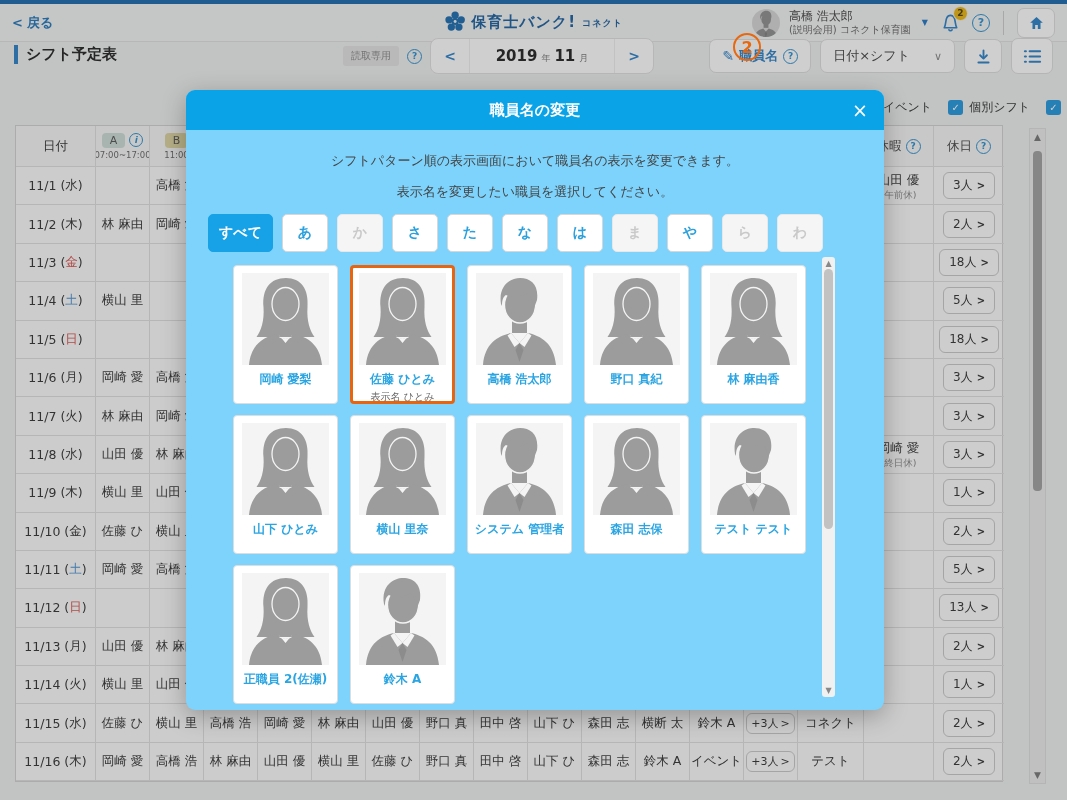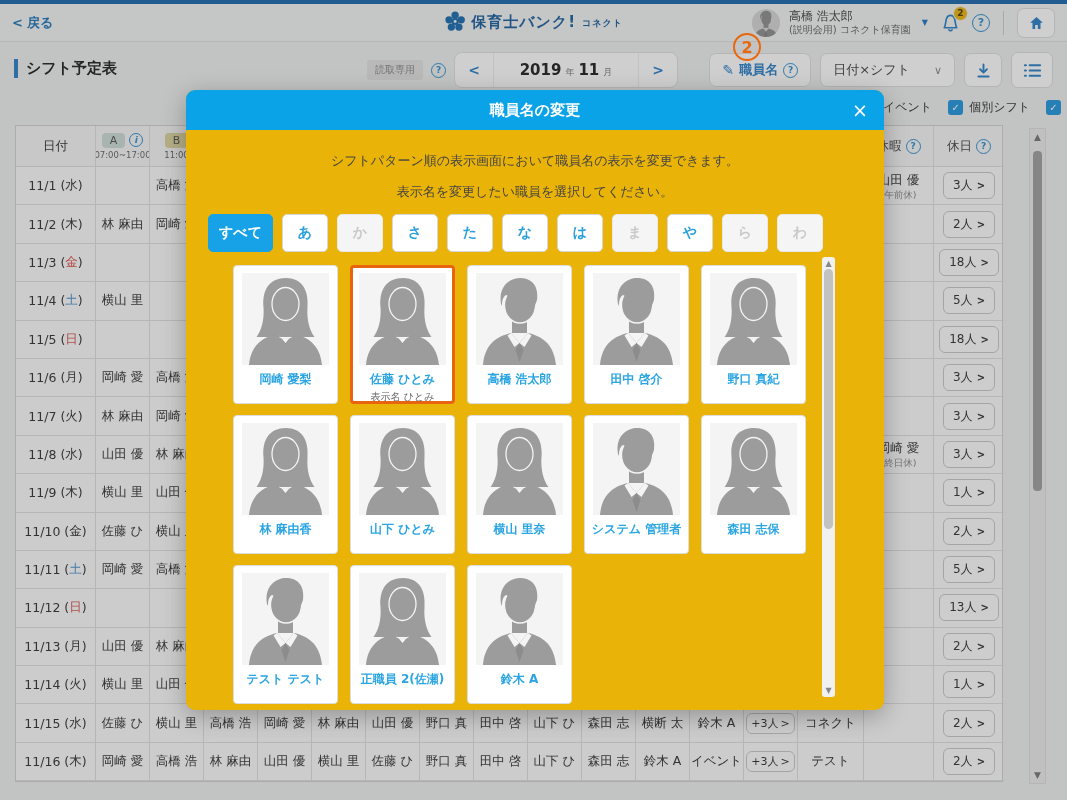--- a/index.html
+++ b/index.html
@@ -21,24 +21,24 @@
   .userorg{font-size:10px;color:#666;}
   .caret{font-size:8px;color:#2277c4;margin:0 2px;}
   .bellwrap{position:relative;width:24px;height:24px;}
   .bellbadge{position:absolute;top:-5px;right:-5px;width:15px;height:15px;border-radius:50%;background:#e9b512;color:#4a3a00;font-size:9px;font-weight:bold;display:flex;align-items:center;justify-content:center;border:1.5px solid #f2f3f3;}
   .helpcircle{width:18px;height:18px;border:1.6px solid #2b8fd0;border-radius:50%;color:#2b8fd0;font-size:11px;font-weight:bold;display:inline-flex;align-items:center;justify-content:center;flex:0 0 auto;}
   .helpcircle.sm{width:15px;height:15px;font-size:9px;}
   .vdivider{width:1px;height:24px;background:#ccc;margin:0 4px;}
   .homebtn{width:38px;height:30px;background:#fff;border:1px solid #ddd;border-radius:7px;display:flex;align-items:center;justify-content:center;}
 
   
-  #toolbar{position:absolute;top:46px;left:0;right:0;height:48px;}
+  #toolbar{position:absolute;top:32px;left:0;right:0;height:48px;}
   .pagetitle{position:absolute;left:14px;top:13px;border-left:4px solid #2b80c8;padding-left:8px;font-size:15px;font-weight:bold;color:#222;}
   .tb-center{position:absolute;left:343px;top:6px;display:flex;align-items:center;gap:8px;height:36px;}
-  .readonly{background:#e2e2e2;color:#888;font-size:10px;padding:3px 8px;border-radius:3px;white-space:nowrap;margin-left:24px;}
+  .readonly{background:#e2e2e2;color:#888;font-size:10px;padding:3px 8px;border-radius:3px;white-space:nowrap;}
   .datebox{display:flex;align-items:stretch;height:36px;background:#fff;border:1px solid #e0e0e0;border-radius:8px;overflow:hidden;}
   .datechev{width:38px;display:flex;align-items:center;justify-content:center;color:#2b80c8;font-weight:bold;font-size:14px;cursor:pointer;}
   .datecenter{width:146px;display:flex;align-items:center;justify-content:center;gap:4px;border-left:1px solid #eee;border-right:1px solid #eee;}
   .dateval{font-size:15px;font-weight:bold;color:#222;}
   .dateunit{font-size:9px;color:#777;padding-top:4px;}
   .tb-right{position:absolute;right:14px;top:6px;display:flex;align-items:center;gap:9px;}
   .tbbtn{height:34px;background:#fff;border:1px solid #ddd;border-radius:7px;display:flex;align-items:center;justify-content:center;padding:0 12px;gap:5px;cursor:pointer;}
   .tbbtn.blue{color:#2b80c8;font-weight:bold;font-size:13px;}
   .tbbtn.plain{color:#444;font-size:13px;gap:20px;}
   .tbbtn.iconic{width:38px;padding:0;}
@@ -79,21 +79,21 @@
   
   #vscroll{position:absolute;left:1029px;top:128px;width:17px;height:656px;background:#ebebeb;border:1px solid #ddd;}
   #vscroll .arr{position:absolute;left:0;width:100%;text-align:center;font-size:9px;color:#777;}
   #vscroll .arr.up{top:3px;} #vscroll .arr.down{bottom:3px;}
   #vscroll .thumb{position:absolute;left:3px;top:22px;width:9px;height:340px;background:#9f9f9f;border-radius:4px;}
 
   
   #dim{position:absolute;inset:0;background:rgba(55,55,55,0.24);z-index:60;}
 
   
-  #modal{position:absolute;left:186px;top:90px;width:698px;height:620px;background:#eab308;border-radius:9px;z-index:100;box-shadow:0 6px 24px rgba(0,0,0,0.28);}
+  #modal{position:absolute;left:186px;top:90px;width:698px;height:620px;background:#7dd3fc;border-radius:9px;z-index:100;box-shadow:0 6px 24px rgba(0,0,0,0.28);}
   #mhead{height:40px;background:#0ba3e8;border-radius:9px 9px 0 0;position:relative;}
   #mtitle{text-align:center;line-height:40px;font-size:15px;font-weight:bold;color:#fff;}
   #mclose{position:absolute;right:16px;top:0;height:40px;display:flex;align-items:center;color:#fff;font-size:19px;cursor:pointer;}
   .instr{margin-top:20px;text-align:center;font-size:13px;color:#444;line-height:1.75;}
   #tabs{margin:10px 0 0 22px;display:flex;gap:9px;}
   .tab{height:38px;min-width:46px;padding:0 10px;border-radius:5px;font-size:14px;display:flex;align-items:center;justify-content:center;background:#fff;border:1px solid #d7d7d7;color:#2aa0dd;font-weight:bold;cursor:pointer;}
   .tab.active{background:#17a2e8;border-color:#17a2e8;color:#fff;}
   .tab.disabled{background:#f5f5f5;border-color:#e8e8e8;color:#c9c9c9;cursor:default;}
   #cards{margin:13px 0 0 47px;width:573px;display:flex;flex-wrap:wrap;gap:11px 12px;}
   .card{width:105px;height:139px;border:1px solid #ddd;border-radius:4px;background:#fff;padding-top:7px;text-align:center;cursor:pointer;}
@@ -735,143 +735,129 @@
             </g>
             <path d="M35 60 L43.5 70 L38.5 74 L31.5 62.5 Z" fill="#f4f4f4"></path>
             <path d="M52 60 L43.5 70 L48.5 74 L55.5 62.5 Z" fill="#f4f4f4"></path>
             <path d="M43.5 70 L39.5 77 L43.5 89 L47.5 77 Z" fill="#8c8c8c"></path>
           </svg></div>
         <div class="cname">高橋 浩太郎</div>
       </div>
       <div class="card">
         <div class="cavatar"><svg viewBox="0 0 87 92" width="87" height="92">
             <g fill="#9c9c9c">
+              <path d="M44 5 C28 5 20 16 21.5 34 C22.5 48 19 58 14.5 64 L43 64 L72.5 64 C68 58 64.5 48 65.5 34 C67 16 59 5 44 5 Z"></path>
+              <rect x="37.5" y="44" width="13" height="16"></rect>
+              <ellipse cx="43.5" cy="31" rx="13.5" ry="16.5" stroke="#f4f4f4" stroke-width="1.3"></ellipse>
+              <path d="M7 92 C9 71 22 64 34.5 61 C37 67.5 50 67.5 52.5 61 C65 64 78 71 80 92 Z"></path>
+            </g>
+            <path d="M36.5 61.5 C39 67 48 67 50.5 61.5 L43.5 70 Z" fill="#f4f4f4"></path>
+          </svg></div>
+        <div class="cname">野口 真紀</div>
+      </div>
+      <div class="card">
+        <div class="cavatar"><svg viewBox="0 0 87 92" width="87" height="92">
+            <g fill="#9c9c9c">
+              <path d="M44 5 C28 5 20 16 21.5 34 C22.5 48 19 58 14.5 64 L43 64 L72.5 64 C68 58 64.5 48 65.5 34 C67 16 59 5 44 5 Z"></path>
+              <rect x="37.5" y="44" width="13" height="16"></rect>
+              <ellipse cx="43.5" cy="31" rx="13.5" ry="16.5" stroke="#f4f4f4" stroke-width="1.3"></ellipse>
+              <path d="M7 92 C9 71 22 64 34.5 61 C37 67.5 50 67.5 52.5 61 C65 64 78 71 80 92 Z"></path>
+            </g>
+            <path d="M36.5 61.5 C39 67 48 67 50.5 61.5 L43.5 70 Z" fill="#f4f4f4"></path>
+          </svg></div>
+        <div class="cname">林 麻由香</div>
+      </div>
+      <div class="card">
+        <div class="cavatar"><svg viewBox="0 0 87 92" width="87" height="92">
+            <g fill="#9c9c9c">
+              <path d="M44 5 C28 5 20 16 21.5 34 C22.5 48 19 58 14.5 64 L43 64 L72.5 64 C68 58 64.5 48 65.5 34 C67 16 59 5 44 5 Z"></path>
+              <rect x="37.5" y="44" width="13" height="16"></rect>
+              <ellipse cx="43.5" cy="31" rx="13.5" ry="16.5" stroke="#f4f4f4" stroke-width="1.3"></ellipse>
+              <path d="M7 92 C9 71 22 64 34.5 61 C37 67.5 50 67.5 52.5 61 C65 64 78 71 80 92 Z"></path>
+            </g>
+            <path d="M36.5 61.5 C39 67 48 67 50.5 61.5 L43.5 70 Z" fill="#f4f4f4"></path>
+          </svg></div>
+        <div class="cname">山下 ひとみ</div>
+      </div>
+      <div class="card">
+        <div class="cavatar"><svg viewBox="0 0 87 92" width="87" height="92">
+            <g fill="#9c9c9c">
+              <path d="M44 5 C28 5 20 16 21.5 34 C22.5 48 19 58 14.5 64 L43 64 L72.5 64 C68 58 64.5 48 65.5 34 C67 16 59 5 44 5 Z"></path>
+              <rect x="37.5" y="44" width="13" height="16"></rect>
+              <ellipse cx="43.5" cy="31" rx="13.5" ry="16.5" stroke="#f4f4f4" stroke-width="1.3"></ellipse>
+              <path d="M7 92 C9 71 22 64 34.5 61 C37 67.5 50 67.5 52.5 61 C65 64 78 71 80 92 Z"></path>
+            </g>
+            <path d="M36.5 61.5 C39 67 48 67 50.5 61.5 L43.5 70 Z" fill="#f4f4f4"></path>
+          </svg></div>
+        <div class="cname">横山 里奈</div>
+      </div>
+      <div class="card">
+        <div class="cavatar"><svg viewBox="0 0 87 92" width="87" height="92">
+            <g fill="#9c9c9c">
               <rect x="36" y="44" width="15" height="16"></rect>
               <ellipse cx="44" cy="32" rx="15.5" ry="18" stroke="#f4f4f4" stroke-width="1.3"></ellipse>
               <path d="M25 31 C22 12 35 5 44 5 C55 5 63 12 61 27 L58 35 C57 26 54 22 51 20 C45 25 34 24 30 22 C27 24 26 27 26 33 Z"></path>
               <path d="M7 92 C9 70 22 63 35 60 L43.5 70 L52 60 C65 63 78 70 80 92 Z"></path>
             </g>
             <path d="M35 60 L43.5 70 L38.5 74 L31.5 62.5 Z" fill="#f4f4f4"></path>
             <path d="M52 60 L43.5 70 L48.5 74 L55.5 62.5 Z" fill="#f4f4f4"></path>
             <path d="M43.5 70 L39.5 77 L43.5 89 L47.5 77 Z" fill="#8c8c8c"></path>
           </svg></div>
-        <div class="cname">田中 啓介</div>
+        <div class="cname">システム 管理者</div>
       </div>
       <div class="card">
         <div class="cavatar"><svg viewBox="0 0 87 92" width="87" height="92">
             <g fill="#9c9c9c">
               <path d="M44 5 C28 5 20 16 21.5 34 C22.5 48 19 58 14.5 64 L43 64 L72.5 64 C68 58 64.5 48 65.5 34 C67 16 59 5 44 5 Z"></path>
               <rect x="37.5" y="44" width="13" height="16"></rect>
               <ellipse cx="43.5" cy="31" rx="13.5" ry="16.5" stroke="#f4f4f4" stroke-width="1.3"></ellipse>
               <path d="M7 92 C9 71 22 64 34.5 61 C37 67.5 50 67.5 52.5 61 C65 64 78 71 80 92 Z"></path>
             </g>
             <path d="M36.5 61.5 C39 67 48 67 50.5 61.5 L43.5 70 Z" fill="#f4f4f4"></path>
           </svg></div>
-        <div class="cname">野口 真紀</div>
+        <div class="cname">森田 志保</div>
+      </div>
+      <div class="card">
+        <div class="cavatar"><svg viewBox="0 0 87 92" width="87" height="92">
+            <g fill="#9c9c9c">
+              <rect x="36" y="44" width="15" height="16"></rect>
+              <ellipse cx="44" cy="32" rx="15.5" ry="18" stroke="#f4f4f4" stroke-width="1.3"></ellipse>
+              <path d="M25 31 C22 12 35 5 44 5 C55 5 63 12 61 27 L58 35 C57 26 54 22 51 20 C45 25 34 24 30 22 C27 24 26 27 26 33 Z"></path>
+              <path d="M7 92 C9 70 22 63 35 60 L43.5 70 L52 60 C65 63 78 70 80 92 Z"></path>
+            </g>
+            <path d="M35 60 L43.5 70 L38.5 74 L31.5 62.5 Z" fill="#f4f4f4"></path>
+            <path d="M52 60 L43.5 70 L48.5 74 L55.5 62.5 Z" fill="#f4f4f4"></path>
+            <path d="M43.5 70 L39.5 77 L43.5 89 L47.5 77 Z" fill="#8c8c8c"></path>
+          </svg></div>
+        <div class="cname">テスト テスト</div>
       </div>
       <div class="card">
         <div class="cavatar"><svg viewBox="0 0 87 92" width="87" height="92">
             <g fill="#9c9c9c">
               <path d="M44 5 C28 5 20 16 21.5 34 C22.5 48 19 58 14.5 64 L43 64 L72.5 64 C68 58 64.5 48 65.5 34 C67 16 59 5 44 5 Z"></path>
               <rect x="37.5" y="44" width="13" height="16"></rect>
               <ellipse cx="43.5" cy="31" rx="13.5" ry="16.5" stroke="#f4f4f4" stroke-width="1.3"></ellipse>
               <path d="M7 92 C9 71 22 64 34.5 61 C37 67.5 50 67.5 52.5 61 C65 64 78 71 80 92 Z"></path>
             </g>
             <path d="M36.5 61.5 C39 67 48 67 50.5 61.5 L43.5 70 Z" fill="#f4f4f4"></path>
           </svg></div>
-        <div class="cname">林 麻由香</div>
-      </div>
-      <div class="card">
-        <div class="cavatar"><svg viewBox="0 0 87 92" width="87" height="92">
-            <g fill="#9c9c9c">
-              <path d="M44 5 C28 5 20 16 21.5 34 C22.5 48 19 58 14.5 64 L43 64 L72.5 64 C68 58 64.5 48 65.5 34 C67 16 59 5 44 5 Z"></path>
-              <rect x="37.5" y="44" width="13" height="16"></rect>
-              <ellipse cx="43.5" cy="31" rx="13.5" ry="16.5" stroke="#f4f4f4" stroke-width="1.3"></ellipse>
-              <path d="M7 92 C9 71 22 64 34.5 61 C37 67.5 50 67.5 52.5 61 C65 64 78 71 80 92 Z"></path>
-            </g>
-            <path d="M36.5 61.5 C39 67 48 67 50.5 61.5 L43.5 70 Z" fill="#f4f4f4"></path>
-          </svg></div>
-        <div class="cname">山下 ひとみ</div>
-      </div>
-      <div class="card">
-        <div class="cavatar"><svg viewBox="0 0 87 92" width="87" height="92">
-            <g fill="#9c9c9c">
-              <path d="M44 5 C28 5 20 16 21.5 34 C22.5 48 19 58 14.5 64 L43 64 L72.5 64 C68 58 64.5 48 65.5 34 C67 16 59 5 44 5 Z"></path>
-              <rect x="37.5" y="44" width="13" height="16"></rect>
-              <ellipse cx="43.5" cy="31" rx="13.5" ry="16.5" stroke="#f4f4f4" stroke-width="1.3"></ellipse>
-              <path d="M7 92 C9 71 22 64 34.5 61 C37 67.5 50 67.5 52.5 61 C65 64 78 71 80 92 Z"></path>
-            </g>
-            <path d="M36.5 61.5 C39 67 48 67 50.5 61.5 L43.5 70 Z" fill="#f4f4f4"></path>
-          </svg></div>
-        <div class="cname">横山 里奈</div>
+        <div class="cname">正職員 2(佐瀬)</div>
       </div>
       <div class="card">
         <div class="cavatar"><svg viewBox="0 0 87 92" width="87" height="92">
             <g fill="#9c9c9c">
               <rect x="36" y="44" width="15" height="16"></rect>
               <ellipse cx="44" cy="32" rx="15.5" ry="18" stroke="#f4f4f4" stroke-width="1.3"></ellipse>
               <path d="M25 31 C22 12 35 5 44 5 C55 5 63 12 61 27 L58 35 C57 26 54 22 51 20 C45 25 34 24 30 22 C27 24 26 27 26 33 Z"></path>
               <path d="M7 92 C9 70 22 63 35 60 L43.5 70 L52 60 C65 63 78 70 80 92 Z"></path>
             </g>
             <path d="M35 60 L43.5 70 L38.5 74 L31.5 62.5 Z" fill="#f4f4f4"></path>
             <path d="M52 60 L43.5 70 L48.5 74 L55.5 62.5 Z" fill="#f4f4f4"></path>
             <path d="M43.5 70 L39.5 77 L43.5 89 L47.5 77 Z" fill="#8c8c8c"></path>
           </svg></div>
-        <div class="cname">システム 管理者</div>
-      </div>
-      <div class="card">
-        <div class="cavatar"><svg viewBox="0 0 87 92" width="87" height="92">
-            <g fill="#9c9c9c">
-              <path d="M44 5 C28 5 20 16 21.5 34 C22.5 48 19 58 14.5 64 L43 64 L72.5 64 C68 58 64.5 48 65.5 34 C67 16 59 5 44 5 Z"></path>
-              <rect x="37.5" y="44" width="13" height="16"></rect>
-              <ellipse cx="43.5" cy="31" rx="13.5" ry="16.5" stroke="#f4f4f4" stroke-width="1.3"></ellipse>
-              <path d="M7 92 C9 71 22 64 34.5 61 C37 67.5 50 67.5 52.5 61 C65 64 78 71 80 92 Z"></path>
-            </g>
-            <path d="M36.5 61.5 C39 67 48 67 50.5 61.5 L43.5 70 Z" fill="#f4f4f4"></path>
-          </svg></div>
-        <div class="cname">森田 志保</div>
-      </div>
-      <div class="card">
-        <div class="cavatar"><svg viewBox="0 0 87 92" width="87" height="92">
-            <g fill="#9c9c9c">
-              <rect x="36" y="44" width="15" height="16"></rect>
-              <ellipse cx="44" cy="32" rx="15.5" ry="18" stroke="#f4f4f4" stroke-width="1.3"></ellipse>
-              <path d="M25 31 C22 12 35 5 44 5 C55 5 63 12 61 27 L58 35 C57 26 54 22 51 20 C45 25 34 24 30 22 C27 24 26 27 26 33 Z"></path>
-              <path d="M7 92 C9 70 22 63 35 60 L43.5 70 L52 60 C65 63 78 70 80 92 Z"></path>
-            </g>
-            <path d="M35 60 L43.5 70 L38.5 74 L31.5 62.5 Z" fill="#f4f4f4"></path>
-            <path d="M52 60 L43.5 70 L48.5 74 L55.5 62.5 Z" fill="#f4f4f4"></path>
-            <path d="M43.5 70 L39.5 77 L43.5 89 L47.5 77 Z" fill="#8c8c8c"></path>
-          </svg></div>
-        <div class="cname">テスト テスト</div>
-      </div>
-      <div class="card">
-        <div class="cavatar"><svg viewBox="0 0 87 92" width="87" height="92">
-            <g fill="#9c9c9c">
-              <path d="M44 5 C28 5 20 16 21.5 34 C22.5 48 19 58 14.5 64 L43 64 L72.5 64 C68 58 64.5 48 65.5 34 C67 16 59 5 44 5 Z"></path>
-              <rect x="37.5" y="44" width="13" height="16"></rect>
-              <ellipse cx="43.5" cy="31" rx="13.5" ry="16.5" stroke="#f4f4f4" stroke-width="1.3"></ellipse>
-              <path d="M7 92 C9 71 22 64 34.5 61 C37 67.5 50 67.5 52.5 61 C65 64 78 71 80 92 Z"></path>
-            </g>
-            <path d="M36.5 61.5 C39 67 48 67 50.5 61.5 L43.5 70 Z" fill="#f4f4f4"></path>
-          </svg></div>
-        <div class="cname">正職員 2(佐瀬)</div>
-      </div>
-      <div class="card">
-        <div class="cavatar"><svg viewBox="0 0 87 92" width="87" height="92">
-            <g fill="#9c9c9c">
-              <rect x="36" y="44" width="15" height="16"></rect>
-              <ellipse cx="44" cy="32" rx="15.5" ry="18" stroke="#f4f4f4" stroke-width="1.3"></ellipse>
-              <path d="M25 31 C22 12 35 5 44 5 C55 5 63 12 61 27 L58 35 C57 26 54 22 51 20 C45 25 34 24 30 22 C27 24 26 27 26 33 Z"></path>
-              <path d="M7 92 C9 70 22 63 35 60 L43.5 70 L52 60 C65 63 78 70 80 92 Z"></path>
-            </g>
-            <path d="M35 60 L43.5 70 L38.5 74 L31.5 62.5 Z" fill="#f4f4f4"></path>
-            <path d="M52 60 L43.5 70 L48.5 74 L55.5 62.5 Z" fill="#f4f4f4"></path>
-            <path d="M43.5 70 L39.5 77 L43.5 89 L47.5 77 Z" fill="#8c8c8c"></path>
-          </svg></div>
         <div class="cname">鈴木 A</div>
       </div>
     </div>
   <div id="mscroll">
     <div class="arr up">▲</div>
     <div class="thumb"></div>
     <div class="arr down">▼</div>
   </div>
 </div>
 

